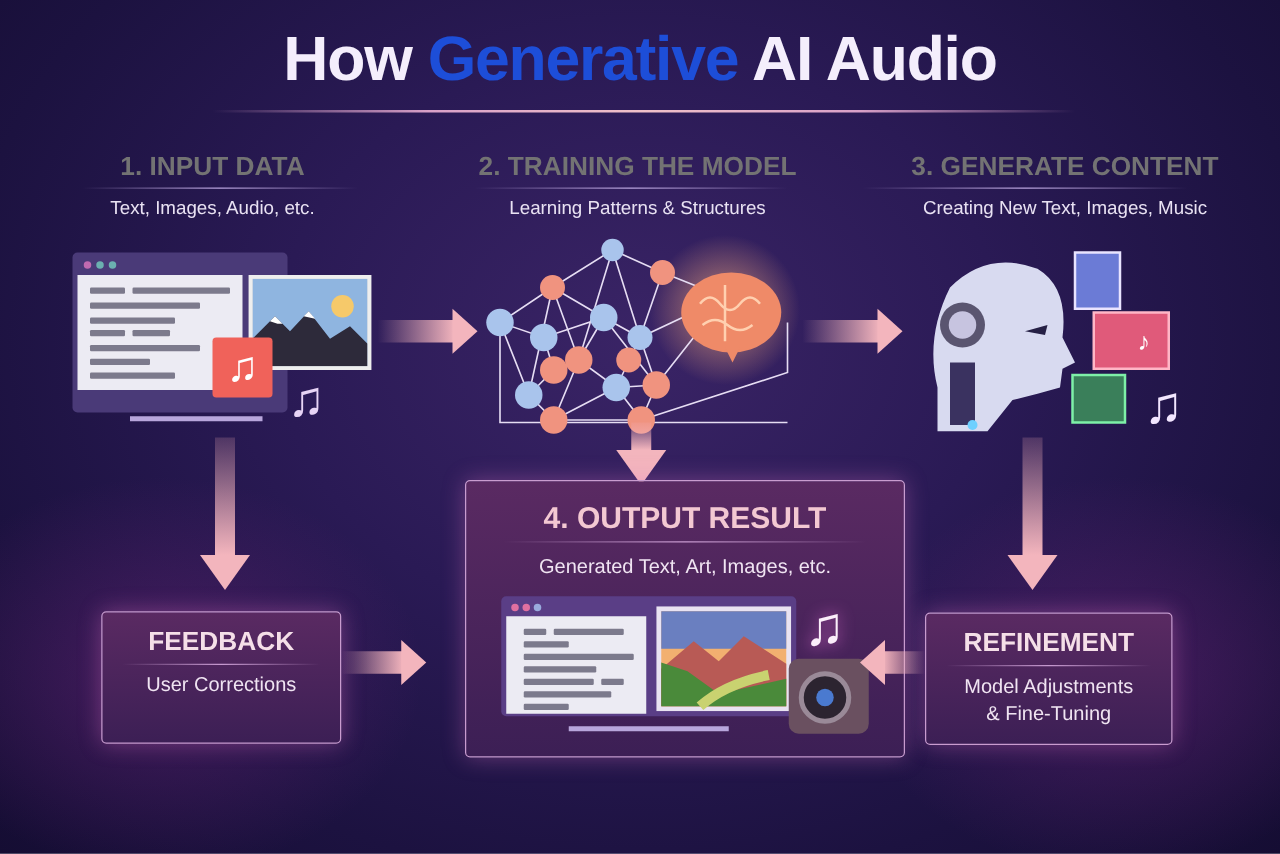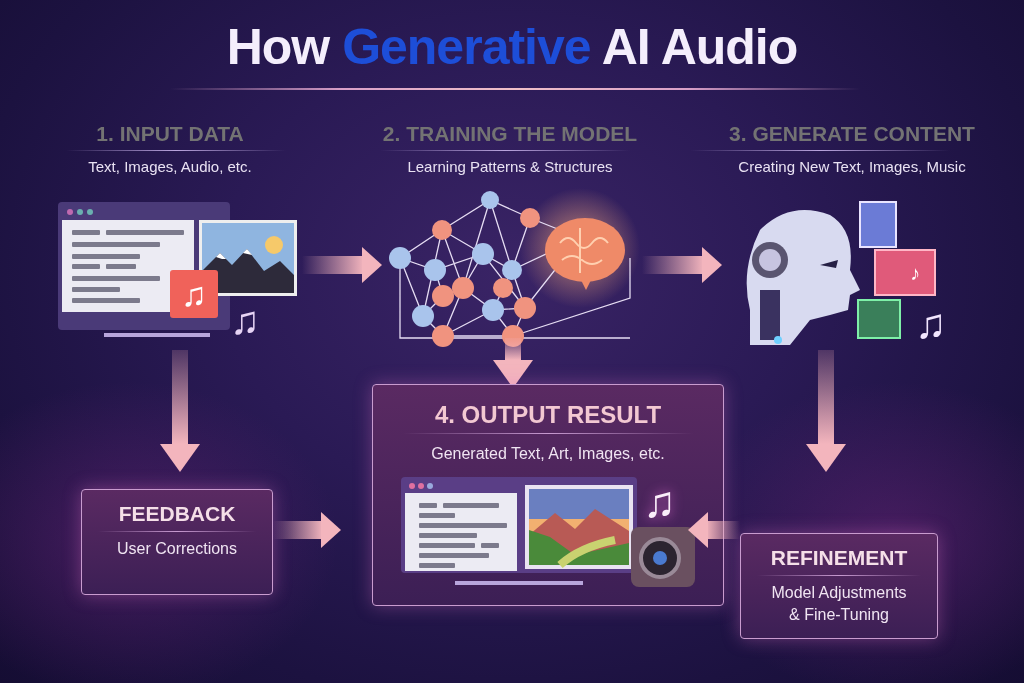--- a/index.html
+++ b/index.html
@@ -176,19 +176,19 @@
   </div>
 </div>
 
 <div class="box" style="left:81px;top:489px;width:190px;height:104px;">
   <div class="bh" style="top:12px;font-size:21px;">FEEDBACK</div>
   <div class="br" style="left:16px;top:41px;width:158px;"></div>
   <div class="bs" style="top:48px;">User Corrections</div>
 </div>
 <div class="arrow-h" style="left:273px;top:521px;width:50px;"></div>
 
-<div class="box" style="left:740px;top:490px;width:196px;height:104px;margin-top:43px;">
+<div class="box" style="left:740px;top:490px;width:196px;height:104px;">
   <div class="bh" style="top:12px;font-size:21px;">REFINEMENT</div>
   <div class="br" style="left:16px;top:41px;width:164px;"></div>
   <div class="bs" style="top:48px;text-align:center;">Model Adjustments</div>
   <div class="bs" style="top:70px;">&amp; Fine-Tuning</div>
 </div>
 <div class="arrow-hl" style="left:706px;top:521px;width:34px;"></div>
 
 </body></html>

